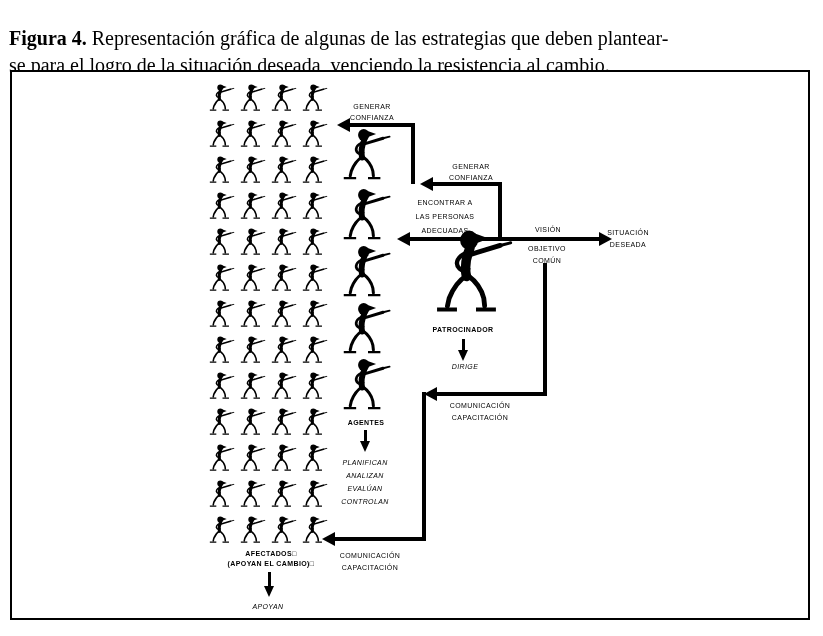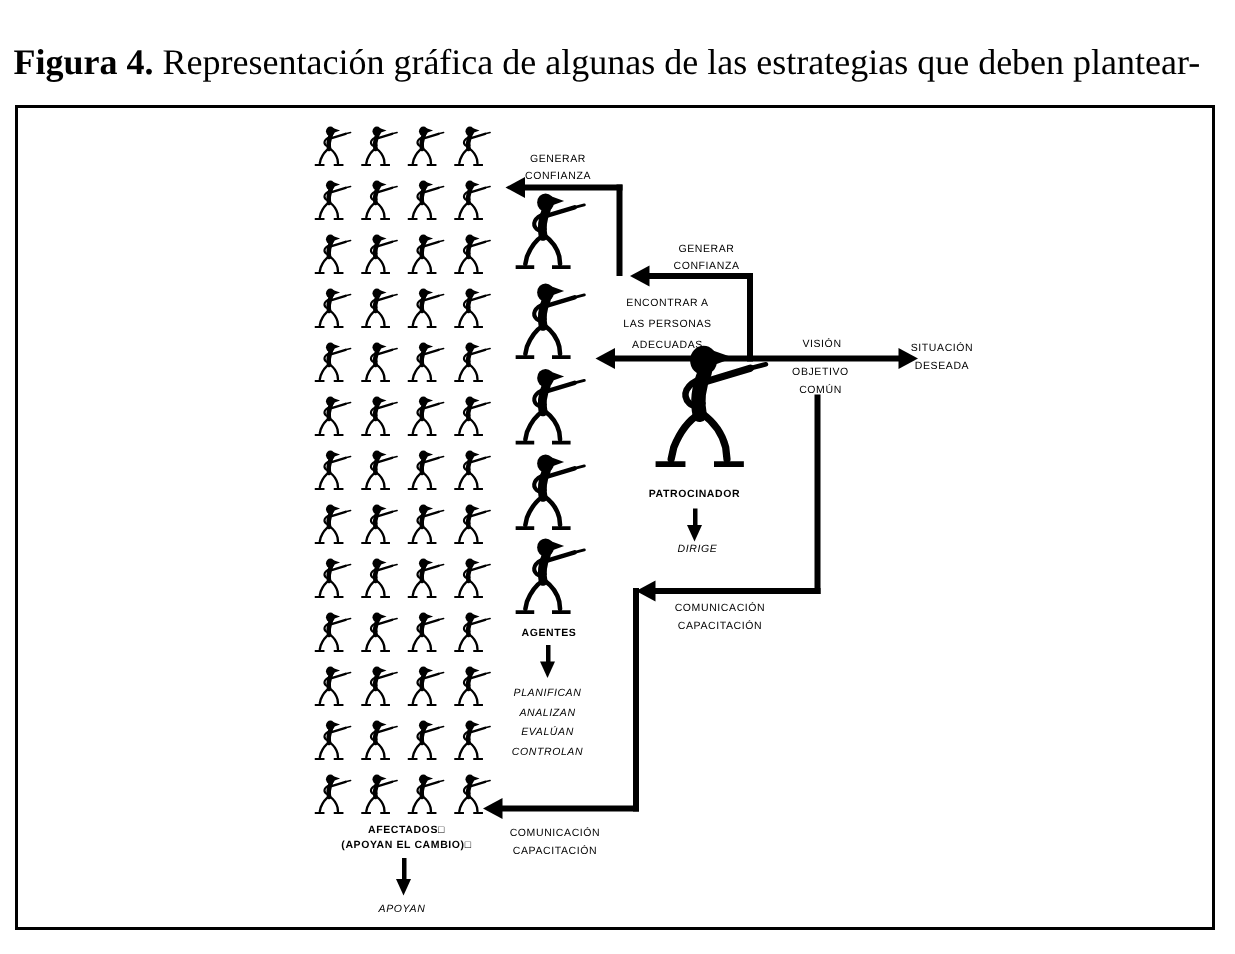--- a/index.html
+++ b/index.html
@@ -1,19 +1,19 @@
 <!DOCTYPE html>
 <html><head>
 <meta charset="utf-8">
 <style>
   html,body{margin:0;padding:0;background:#fff;}
   body{width:823px;height:636px;position:relative;overflow:hidden;
        font-family:"Liberation Sans",sans-serif;color:#000;}
   .caption{position:absolute;left:9px;top:5px;width:808px;
-           font-family:"Liberation Serif",serif;font-size:24px;line-height:27px;color:#000;}
+           font-family:"Liberation Serif",serif;font-size:20px;line-height:27px;color:#000;}
   .caption b{font-weight:bold;}
   .figure-box{position:absolute;left:10px;top:70px;width:796px;height:546px;
               border:2px solid #000;background:#fff;}
   .hline,.vline{position:absolute;background:#000;}
   .hline{height:4px;}
   .vline{width:4px;}
   .vshaft{position:absolute;width:3px;background:#000;}
   .ah-left{position:absolute;width:0;height:0;
            border-top:7px solid transparent;border-bottom:7px solid transparent;
            border-right:13px solid #000;}
@@ -49,21 +49,21 @@
       <path d="M19.5 13.5 C13 15.5 11.5 20 14.5 23 C16 24.5 18.5 24 19.5 23" stroke="#000" stroke-width="2.5" fill="none" stroke-linecap="round"></path>
       <path d="M20.5 11 C18 17 17.5 23 18.5 27.5" stroke="#000" stroke-width="5.5" fill="none" stroke-linecap="round"></path>
       <path d="M18.5 27 C13.5 30 10.5 35 8.5 40 L7.5 44.5" stroke="#000" stroke-width="2.8" fill="none" stroke-linecap="round"></path>
       <path d="M19.5 27 C25 31 27.5 36 28.5 40 L29 44.5" stroke="#000" stroke-width="2.8" fill="none" stroke-linecap="round"></path>
       <path d="M1.5 46.5 L13 46.5" stroke="#000" stroke-width="2.2"></path>
       <path d="M24 46.5 L35.5 46.5" stroke="#000" stroke-width="2.2"></path>
     </symbol>
   </defs>
 </svg>
 
-<p class="caption"><b>Figura 4.</b><span> Representación gráfica de algunas de las estrategias que deben plantear-</span><br></p>
+<p class="caption"><b>Figura 4.</b><span> Representación gráfica de algunas de las estrategias que deben plantear-</span><br><span>se para el logro de la situación deseada, venciendo la resistencia al cambio.</span></p>
 
 <div class="figure-box">
 
   <div class="ah-left" style="left:325px;top:46px"></div>
   <div class="hline" style="left:336px;top:51px;width:67px"></div>
   <div class="vline" style="left:399px;top:51px;height:61px"></div>
 
   <div class="ah-left" style="left:408px;top:105px"></div>
   <div class="hline" style="left:419px;top:110px;width:71px"></div>
   <div class="vline" style="left:486px;top:110px;height:59px"></div>

